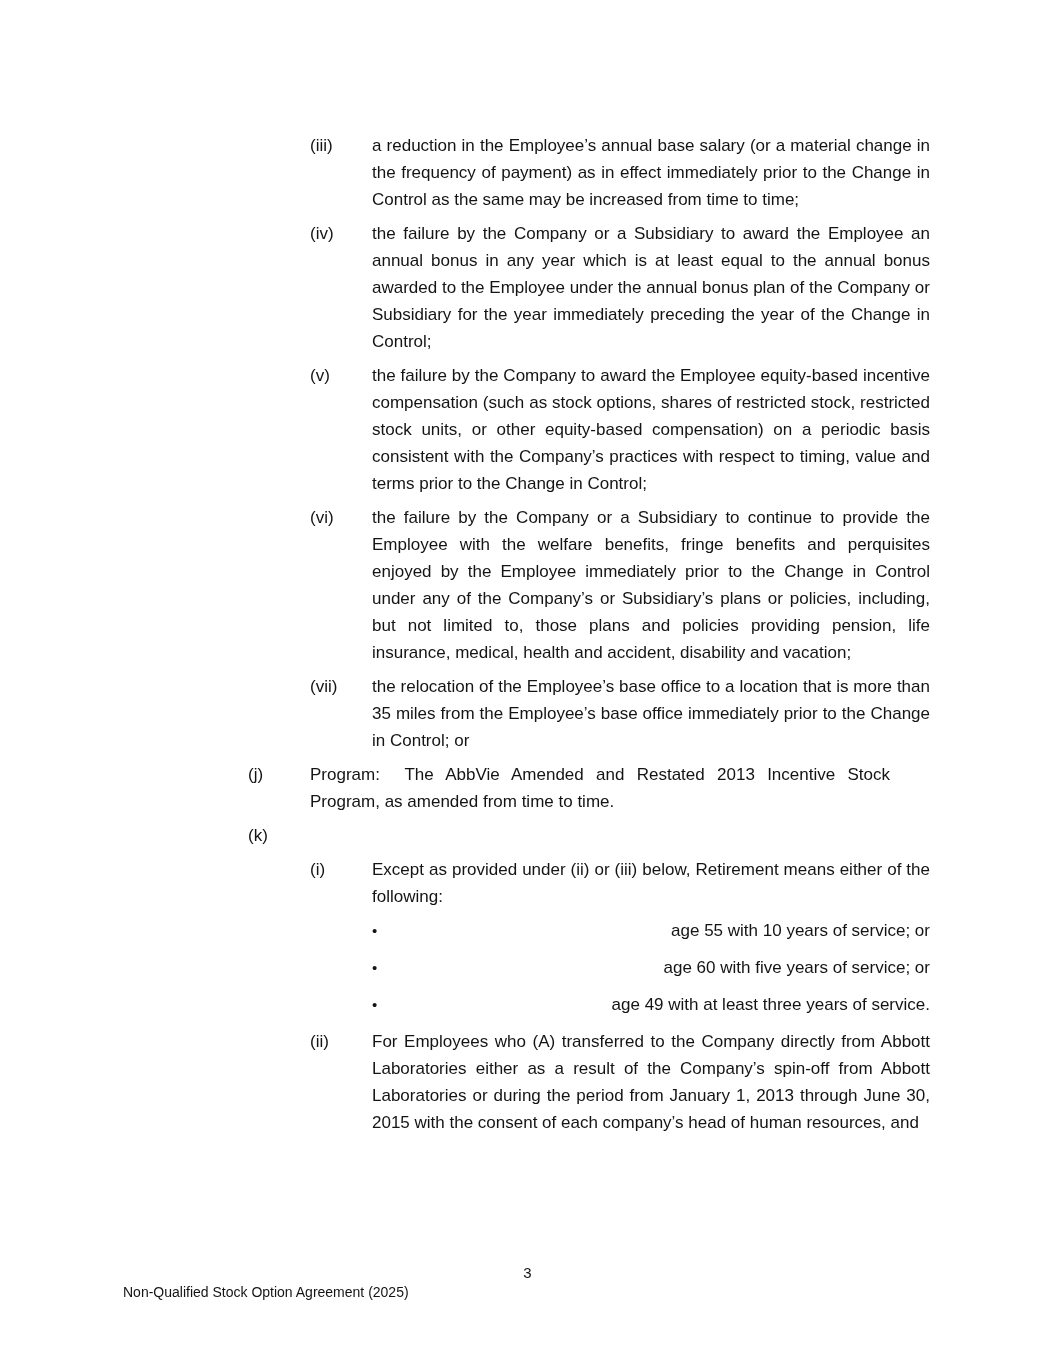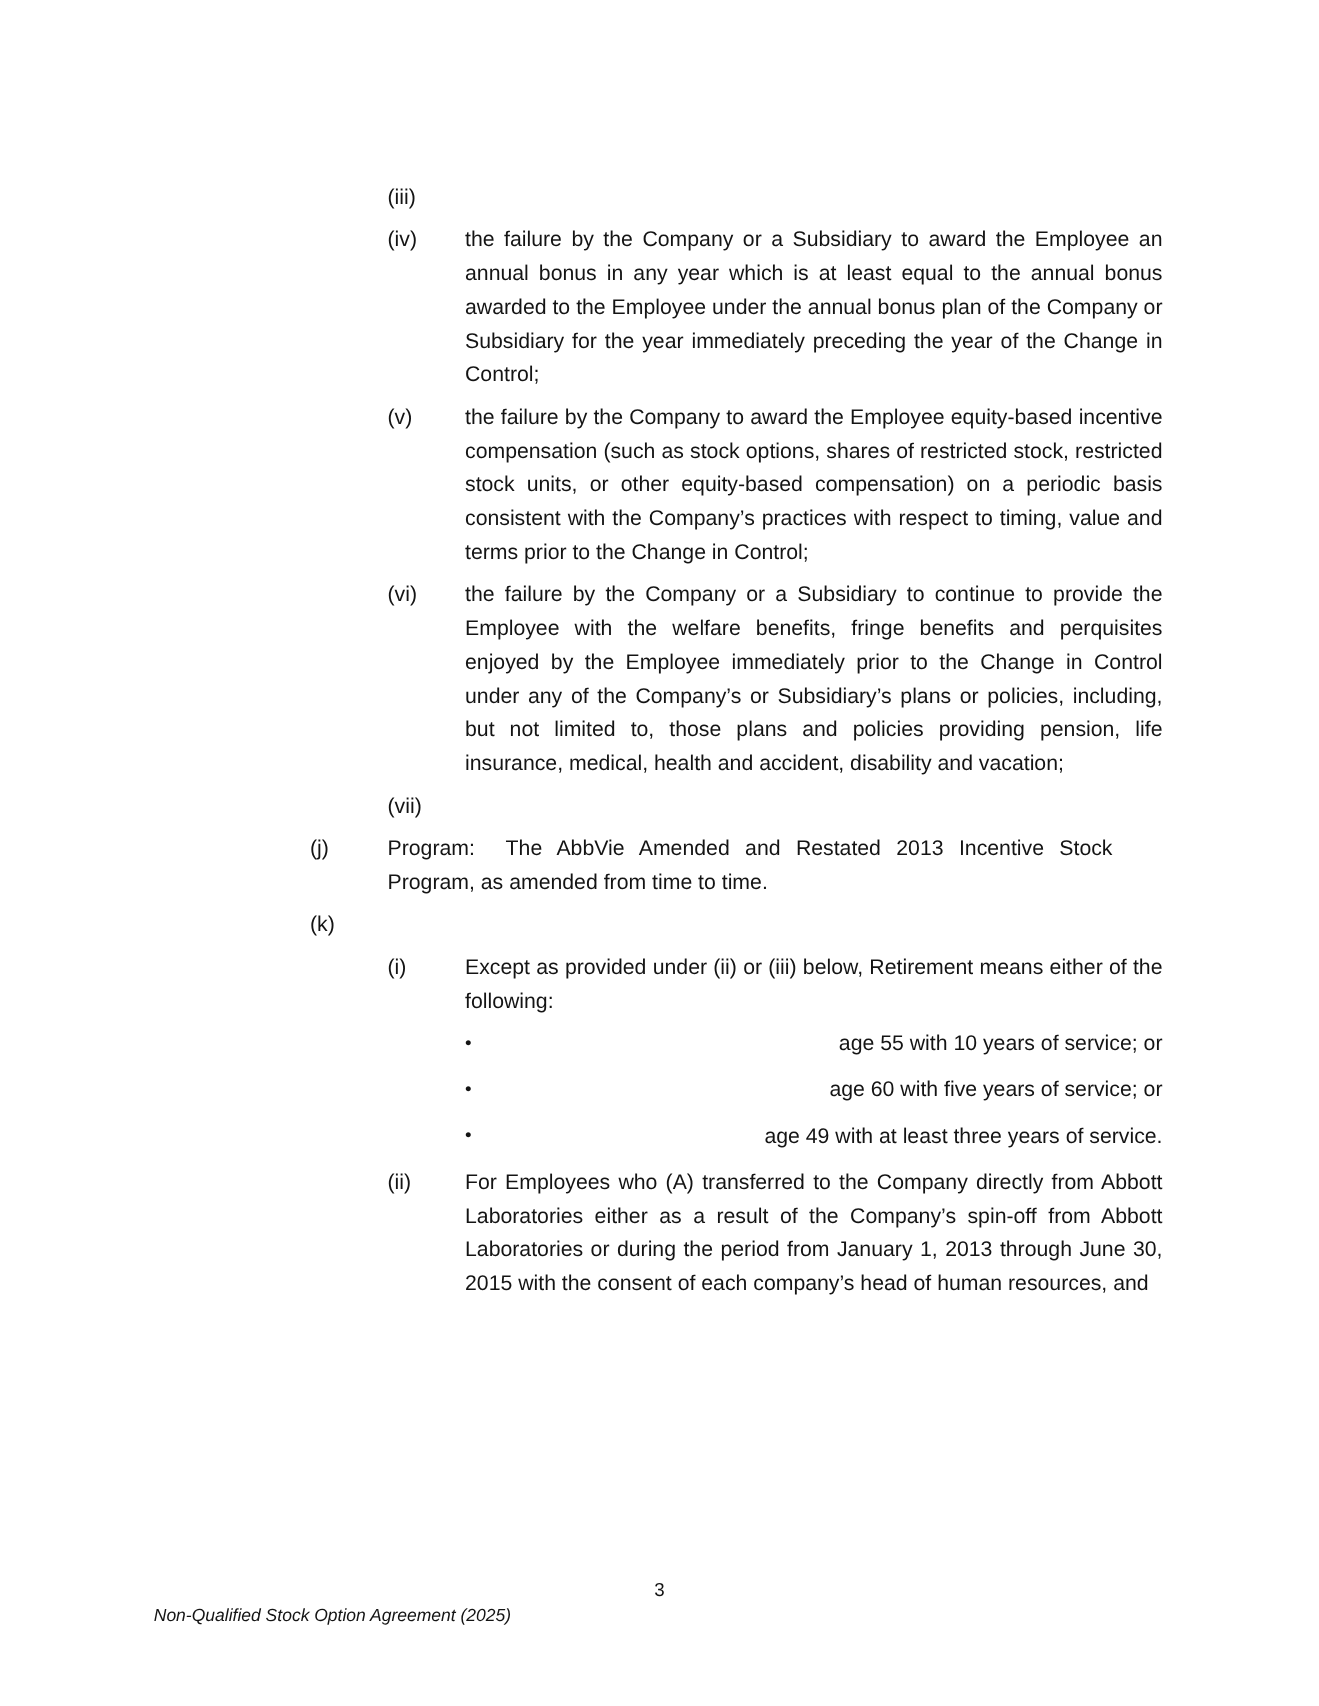--- a/index.html
+++ b/index.html
@@ -13,21 +13,20 @@
     height: 1365px;
     background: #ffffff;
     font-family: "Liberation Sans", sans-serif;
     font-size: 17px;
     line-height: 27px;
     color: #141414;
     overflow: hidden;
   }
   .doc {
     padding-top: 132px;
-    margin-top: 12px;
   }
   .clause {
     display: flex;
     align-items: flex-start;
     margin-bottom: 7px;
   }
   .clause .label {
     flex: 0 0 62px;
     white-space: nowrap;
   }
@@ -54,50 +53,51 @@
     text-align: center;
     font-size: 15px;
     line-height: 18px;
   }
   .footer-doc-title {
     position: absolute;
     top: 1284px;
     left: 123px;
     font-size: 14px;
     line-height: 17px;
-    font-style: italic;
   }
 </style>
 </head>
 <body>
 
 <div class="page">
   <div class="doc">
 
     <div class="clause l2">
       <span class="label">(iii)</span>
+      <p class="body">a reduction in the Employee’s annual base salary (or a material change in the frequency of payment) as in effect immediately prior to the Change in Control as the same may be increased from time to time;</p>
     </div>
 
     <div class="clause l2">
       <span class="label">(iv)</span>
       <p class="body">the failure by the Company or a Subsidiary to award the Employee an annual bonus in any year which is at least equal to the annual bonus awarded to the Employee under the annual bonus plan of the Company or Subsidiary for the year immediately preceding the year of the Change in Control;</p>
     </div>
 
     <div class="clause l2">
       <span class="label">(v)</span>
       <p class="body">the failure by the Company to award the Employee equity-based incentive compensation (such as stock options, shares of restricted stock, restricted stock units, or other equity-based compensation) on a periodic basis consistent with the Company’s practices with respect to timing, value and terms prior to the Change in Control;</p>
     </div>
 
     <div class="clause l2">
       <span class="label">(vi)</span>
       <p class="body">the failure by the Company or a Subsidiary to continue to provide the Employee with the welfare benefits, fringe benefits and perquisites enjoyed by the Employee immediately prior to the Change in Control under any of the Company’s or Subsidiary’s plans or policies, including, but not limited to, those plans and policies providing pension, life insurance, medical, health and accident, disability and vacation;</p>
     </div>
 
     <div class="clause l2">
       <span class="label">(vii)</span>
+      <p class="body">the relocation of the Employee’s base office to a location that is more than 35 miles from the Employee’s base office immediately prior to the Change in Control; or</p>
     </div>
 
 
     <div class="clause l1">
       <span class="label">(j)</span>
       <p class="body">Program: &nbsp;The AbbVie Amended and Restated 2013 Incentive Stock Program, as amended from time to time.</p>
     </div>
 
     <div class="clause l1">
       <span class="label">(k)</span>

